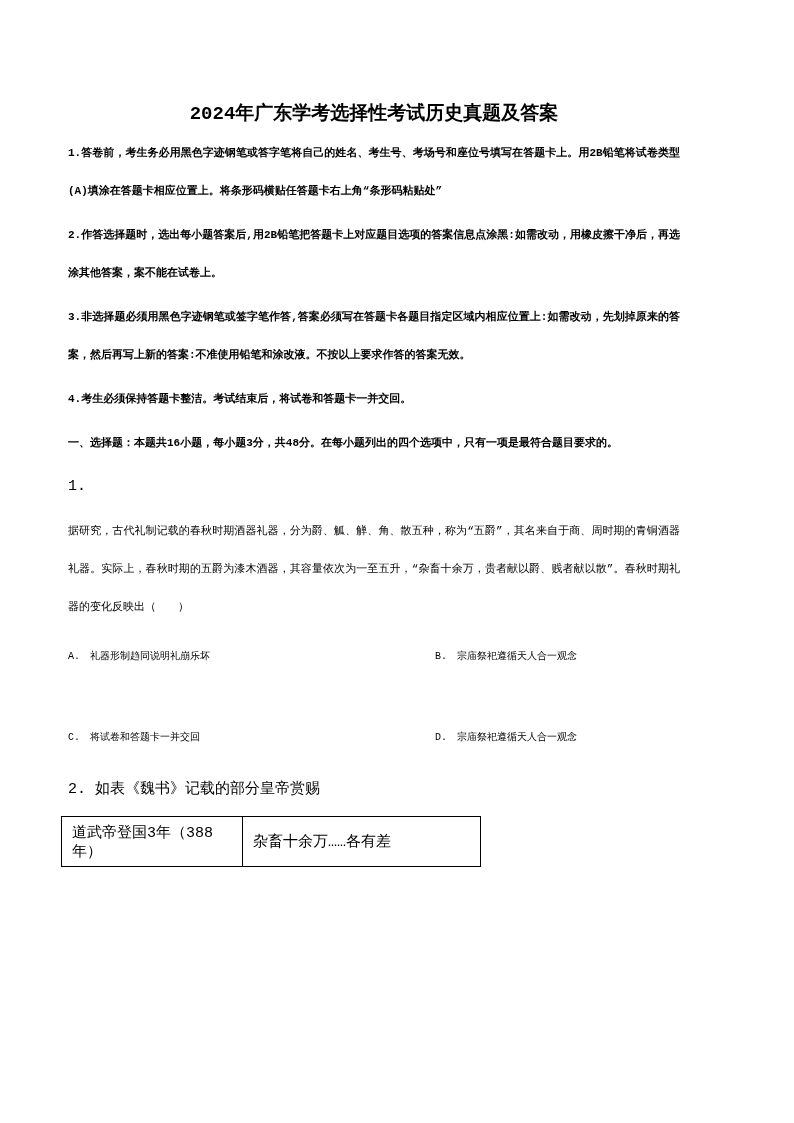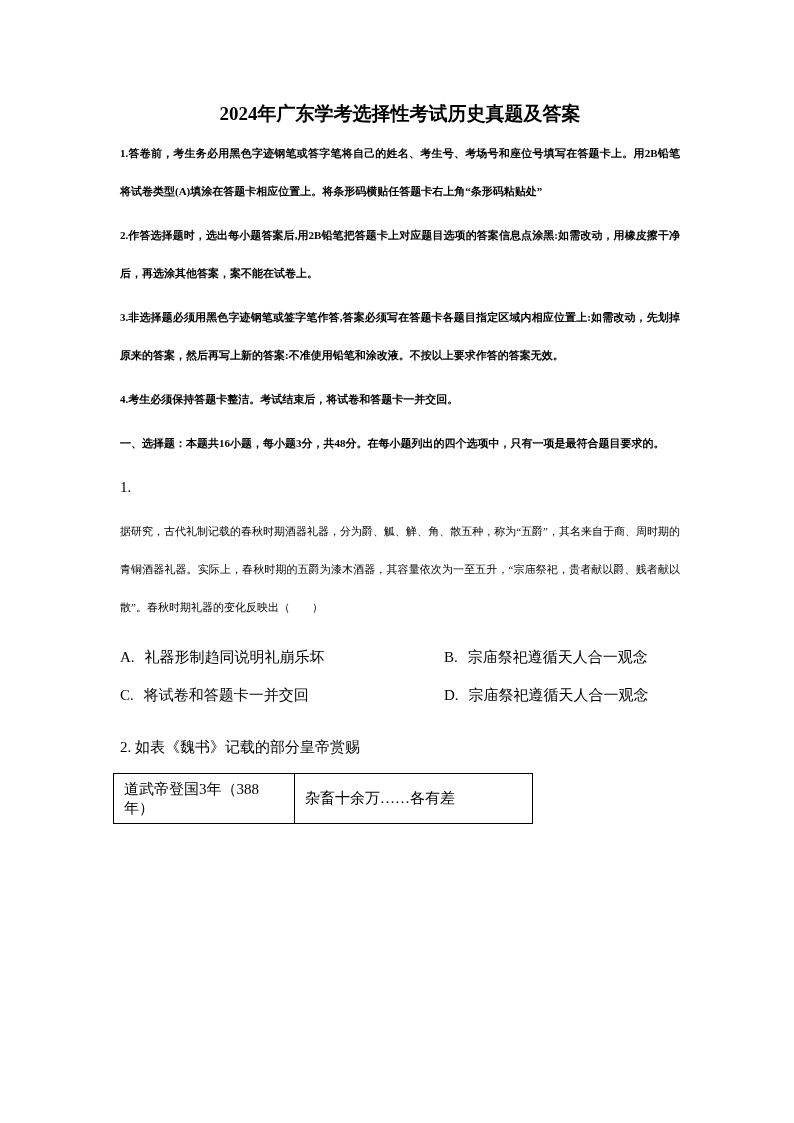--- a/index.html
+++ b/index.html
@@ -8,23 +8,23 @@
     background: #e8e8e8;
   }
   .page {
     position: relative;
     width: 794px;
     height: 1123px;
     margin: 0 auto;
     background: #ffffff;
     color: #000000;
     box-sizing: border-box;
-    padding: 100px 114px 0 120px;
+    padding: 100px 114px 0 68px;
     overflow: hidden;
-    font-family: Liberation Serif, serif;
+    font-family: Liberation Mono, monospace;
   }
   .doc-title {
     font-size: 19px;
     font-weight: bold;
     text-align: center;
     line-height: 28px;
     margin: 0;
   }
   .notice-label {
     font-size: 15px;
@@ -43,23 +43,24 @@
     font-weight: bold;
   }
   .qnum {
     font-size: 15px;
     line-height: 38px;
     margin: 6px 0;
   }
   .options-grid {
     display: grid;
     grid-template-columns: 324px 1fr;
-    font-size: 15px;
+    font-size: 10px;
     line-height: 38px;
     margin: 12px 0 0 0;
+    gap: 43px;
   }
   .option .opt-label {
     margin-right: 10px;
   }
   .q2-line {
     font-size: 15px;
     line-height: 38px;
     margin: 14px 0 0 0;
   }
   .award-table {
@@ -90,21 +91,21 @@
   <p class="para bold">2.作答选择题时，选出每小题答案后,用2B铅笔把答题卡上对应题目选项的答案信息点涂黑:如需改动，用橡皮擦干净后，再选涂其他答案，案不能在试卷上。</p>
 
   <p class="para bold">3.非选择题必须用黑色字迹钢笔或签字笔作答,答案必须写在答题卡各题目指定区域内相应位置上:如需改动，先划掉原来的答案，然后再写上新的答案:不准使用铅笔和涂改液。不按以上要求作答的答案无效。</p>
 
   <p class="para bold">4.考生必须保持答题卡整洁。考试结束后，将试卷和答题卡一并交回。</p>
 
   <p class="para bold">一、选择题：本题共16小题，每小题3分，共48分。在每小题列出的四个选项中，只有一项是最符合题目要求的。</p>
 
   <p class="qnum">1.</p>
 
-  <p class="para">据研究，古代礼制记载的春秋时期酒器礼器，分为爵、觚、觯、角、散五种，称为“五爵”，其名来自于商、周时期的青铜酒器礼器。实际上，春秋时期的五爵为漆木酒器，其容量依次为一至五升，“宗庙祭祀，贵者献以爵、贱者献以散”。春秋时期礼器的变化反映出（　　）</p>
+  <p class="para">据研究，古代礼制记载的春秋时期酒器礼器，分为爵、觚、觯、角、散五种，称为“五爵”，其名来自于商、周时期的青铜酒器礼器。实际上，春秋时期的五爵为漆木酒器，其容量依次为一至五升，“杂畜十余万，贵者献以爵、贱者献以散”。春秋时期礼器的变化反映出（　　）</p>
 
   <div class="options-grid">
     <div class="option">
       <span class="opt-label">A.</span><span>礼器形制趋同说明礼崩乐坏</span>
     </div>
     <div class="option">
       <span class="opt-label">B.</span><span>宗庙祭祀遵循天人合一观念</span>
     </div>
     <div class="option">
       <span class="opt-label">C.</span><span>将试卷和答题卡一并交回</span>

